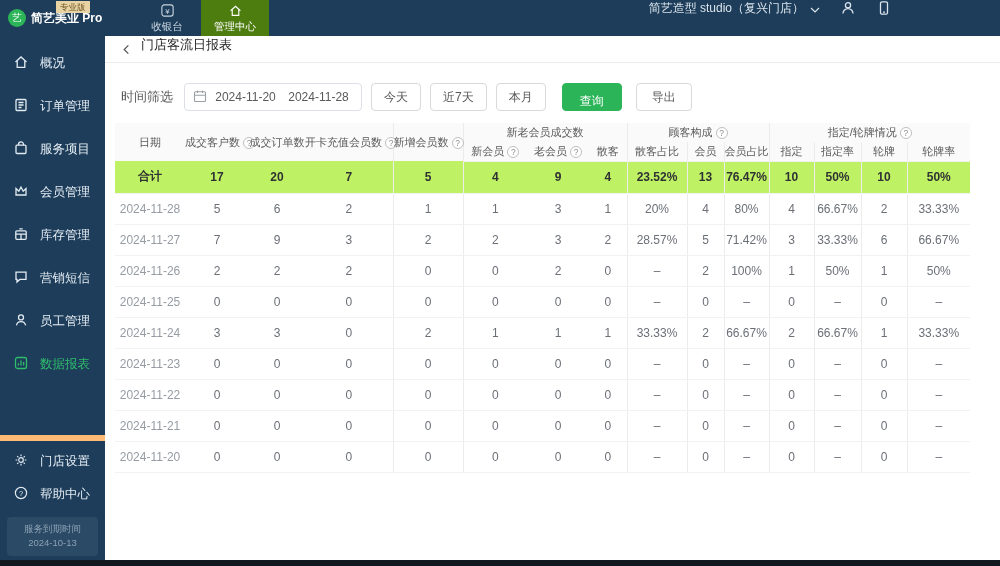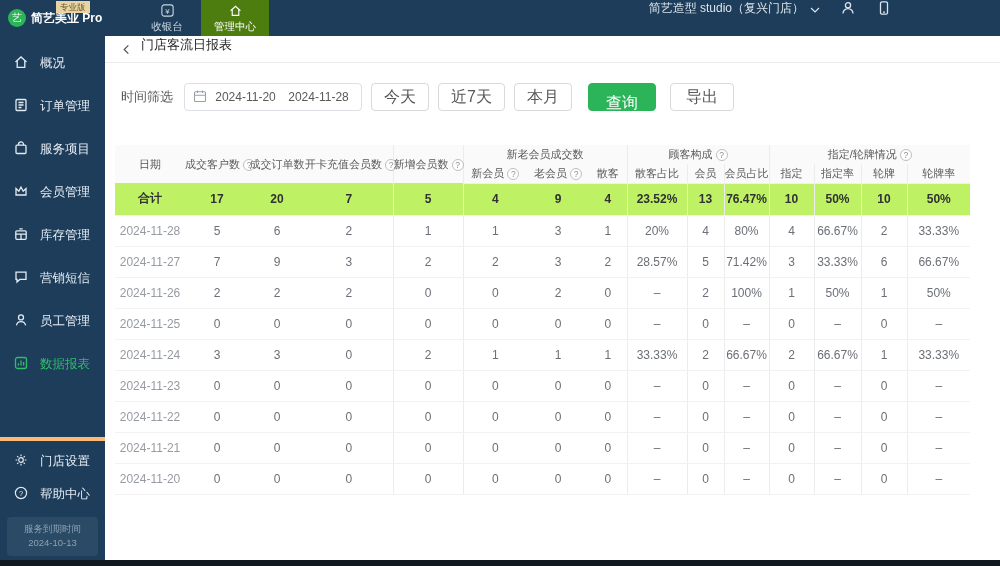--- a/index.html
+++ b/index.html
@@ -20,39 +20,39 @@
   
   .sidebar { position:absolute; top:0; left:0; width:105px; height:566px; background:#1d3d5a; z-index:6; display:flex; flex-direction:column; }
   .logo { height:36px; display:flex; align-items:center; padding-left:8px; gap:5px; position:relative; }
   .logo-circle { width:18px; height:18px; border-radius:50%; background:#2bb558; color:#fff; font-size:10px; display:flex; align-items:center; justify-content:center; flex:none; }
   .logo-name { color:#fff; font-size:12px; font-weight:bold; white-space:nowrap; }
   .badge { position:absolute; top:1px; left:56px; background:#e7d3a4; color:#6b5420; font-size:8.5px; padding:1px 4px; border-radius:0; line-height:1.2; white-space:nowrap; }
   .menu { list-style:none; margin-top:6px; }
   .menu li { height:43px; display:flex; align-items:center; padding-left:13px; gap:11px; color:#e3ebf2; font-size:12.5px; cursor:pointer; }
   .menu li.active { color:#2fbd6b; }
   .menu li svg, .sb-footer li svg { flex:none; }
-  .sb-footer { margin-top:auto; padding-bottom:10px; border-top:4px solid #fdba74; }
+  .sb-footer { margin-top:auto; padding-bottom:10px; border-top:6px solid #fdba74; }
   .sb-footer ul { list-style:none; padding-top:4px; }
   .sb-footer li { height:33px; display:flex; align-items:center; padding-left:13px; gap:11px; color:#e3ebf2; font-size:12.5px; cursor:pointer; }
   .expiry { margin:6px 7px 0; background:#2b4a66; border-radius:4px; padding:5px 2px; text-align:center; color:#8ba1b5; font-size:9.5px; line-height:1.55; }
   .bottombar { position:absolute; bottom:0; left:0; width:1000px; height:6px; background:#12181f; z-index:10; }
   
   .main { position:absolute; left:105px; top:36px; right:0; bottom:6px; background:#fff; }
   .titlebar { height:27px; border-bottom:1px solid #ebebeb; display:flex; gap:9px; padding-left:16px; }
   .titlebar .pt { font-size:13px; color:#262626; }
   .backbtn { display:flex; align-items:center; cursor:pointer; }
   .filters { margin:20px 0 0 16px; display:flex; align-items:center; }
   .flabel { font-size:13px; color:#595959; margin-right:11px; }
   .datebox { display:flex; align-items:center; width:178px; height:28px; border:1px solid #dcdfe6; border-radius:4px; padding:0 8px; gap:4px; color:#595959; cursor:pointer; }
   .datebox .dt { flex:1; text-align:center; }
-  .qbtn { height:28px; padding:0 12px; border:1px solid #d9d9d9; border-radius:4px; background:#fff; color:#595959; font-size:16px; margin-left:9px; font-family:inherit; cursor:pointer; }
+  .qbtn { height:28px; padding:0 12px; border:1px solid #d9d9d9; border-radius:4px; background:#fff; color:#595959; font-size:12px; margin-left:9px; font-family:inherit; cursor:pointer; }
   .qbtn.query { background:#2bb558; border-color:#2bb558; color:#fff; margin-left:16px; padding:9px 17px; }
   .qbtn.export { margin-left:14px; padding:0 15px; }
   
-  .table-wrap { margin:34px 0 0 10px; }
+  .table-wrap { margin:12px 0 0 10px; }
   table { border-collapse:collapse; table-layout:fixed; width:855px; }
   thead th { background:#fafafa; color:#595959; font-weight:normal; font-size:11px; height:19px; white-space:nowrap; overflow:visible; text-align:center; }
   thead tr:last-child th { border-bottom:1px solid #f0f0f0; }
   tbody td { height:31px; text-align:center; font-size:12px; color:#6b6f76; border-bottom:1px solid #f2f2f2; white-space:nowrap; }
   tbody tr.total td { background:#bef264; color:#303133; font-weight:bold; height:32px; }
   td.datec { color:#969ba3; }
   tr.total td.datec { color:#303133; }
   .bl { border-left:1px solid #ececec; }
   .q { display:inline-block; width:12px; height:12px; line-height:11px; border:1px solid #bfbfbf; border-radius:50%; font-size:8.5px; color:#8c8c8c; text-align:center; margin-left:3px; vertical-align:middle; background:#fff; font-weight:normal; }
 </style>

